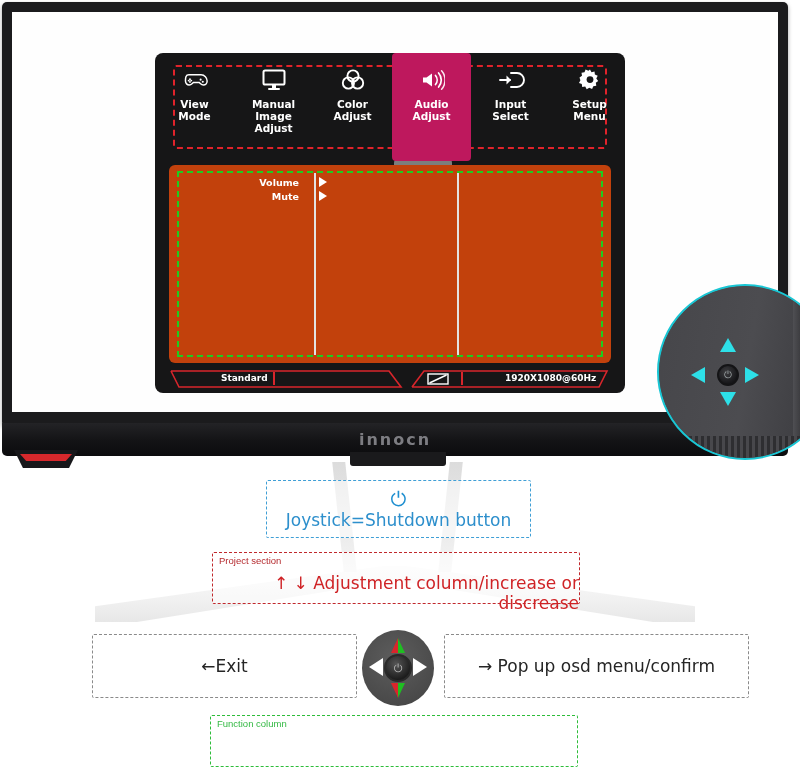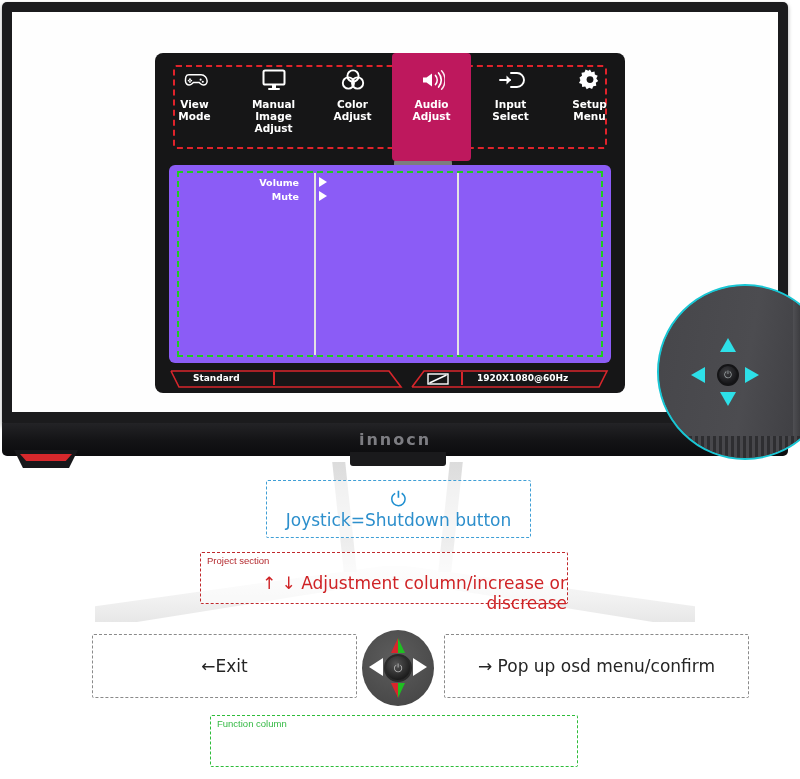--- a/index.html
+++ b/index.html
@@ -82,21 +82,21 @@
   }
   .tab .ico{height:26px;display:flex;align-items:center;justify-content:center;margin-bottom:5px;}
   .tab .lbl{
     font-size:10.5px;line-height:12px;font-weight:700;text-align:center;
     font-family:"DejaVu Sans", sans-serif;
   }
   .tab.active{background:#be185d;border-radius:4px;}
 
   .osd-body{
     position:absolute;left:14px;top:112px;width:442px;height:198px;
-    background:#8b5cf6;border-radius:6px;
+    background:#c2410c;border-radius:6px;
   }
   .osd-body-notch{
     position:absolute;left:239px;top:106px;width:58px;height:8px;
     background:#7d7d7d;border-radius:4px 4px 0 0;
   }
   .osd-body-dash{
     position:absolute;left:8px;top:6px;right:8px;bottom:6px;
     border:2px dashed #1fcc1f;box-sizing:border-box;
   }
   .col-div{position:absolute;top:8px;width:1.5px;height:182px;background:#e3e3e3;}
@@ -111,20 +111,21 @@
     position:absolute;width:0;height:0;
     border-left:8px solid #ffffff;border-top:5px solid transparent;border-bottom:5px solid transparent;
   }
 
   .osd-status{
     position:absolute;left:14px;top:316px;width:442px;height:20px;
   }
   .status-txt{
     position:absolute;color:#ffffff;font-size:9px;font-weight:700;top:4px;
     font-family:"DejaVu Sans", sans-serif;
+    margin-left:28px;
   }
   .status-sep{position:absolute;top:3px;width:1.5px;height:13px;background:#d8262c;}
 
   
   .mag{
     position:absolute;left:657px;top:284px;width:176px;height:176px;
     border-radius:50%;border:2px solid #19c6d4;
     background:#4a4a4c;overflow:hidden;
     box-sizing:border-box;
   }
@@ -149,21 +150,21 @@
   .cal-blue{
     left:266px;top:480px;width:265px;height:58px;
     border:1.5px dashed #3f9fd6;border-radius:2px;
     display:flex;flex-direction:column;align-items:center;justify-content:center;
     background:rgba(255,255,255,.55);
   }
   .power-gl{color:#1f8fd0;font-size:20px;line-height:20px;margin-bottom:1px;}
   .cal-blue .t{color:#2d8fcc;font-size:17px;font-family:"DejaVu Sans", sans-serif;}
 
   .cal-red{
-    left:200px;top:552px;width:368px;height:52px;
+    left:212px;top:552px;width:368px;height:52px;
     border:1.5px dashed #c0282c;border-radius:2px;
     background:rgba(255,255,255,.55);
     padding-left:36px;
   }
   .cal-red .tag{position:absolute;left:6px;top:2px;color:#b4292d;font-size:9.5px;}
   .cal-red .t{position:absolute;left:0;right:0;top:20px;text-align:right;
     color:#cf2326;font-size:17px;font-family:"DejaVu Sans", sans-serif;}
 
   .cal-green{
     left:210px;top:715px;width:368px;height:52px;

